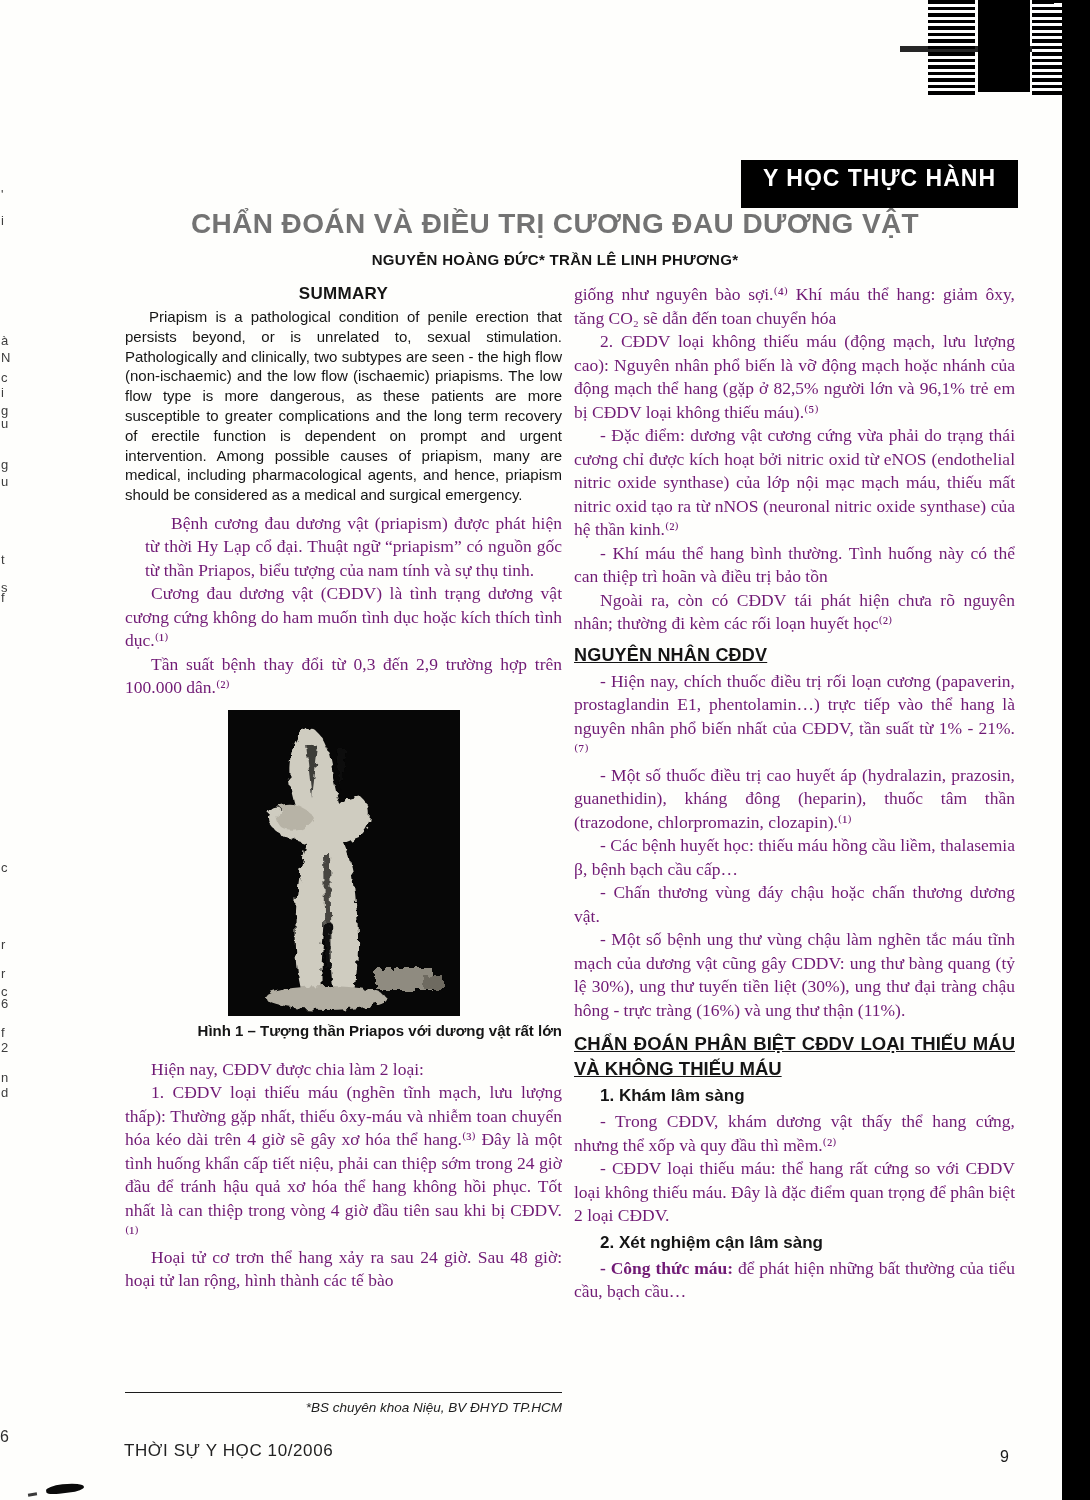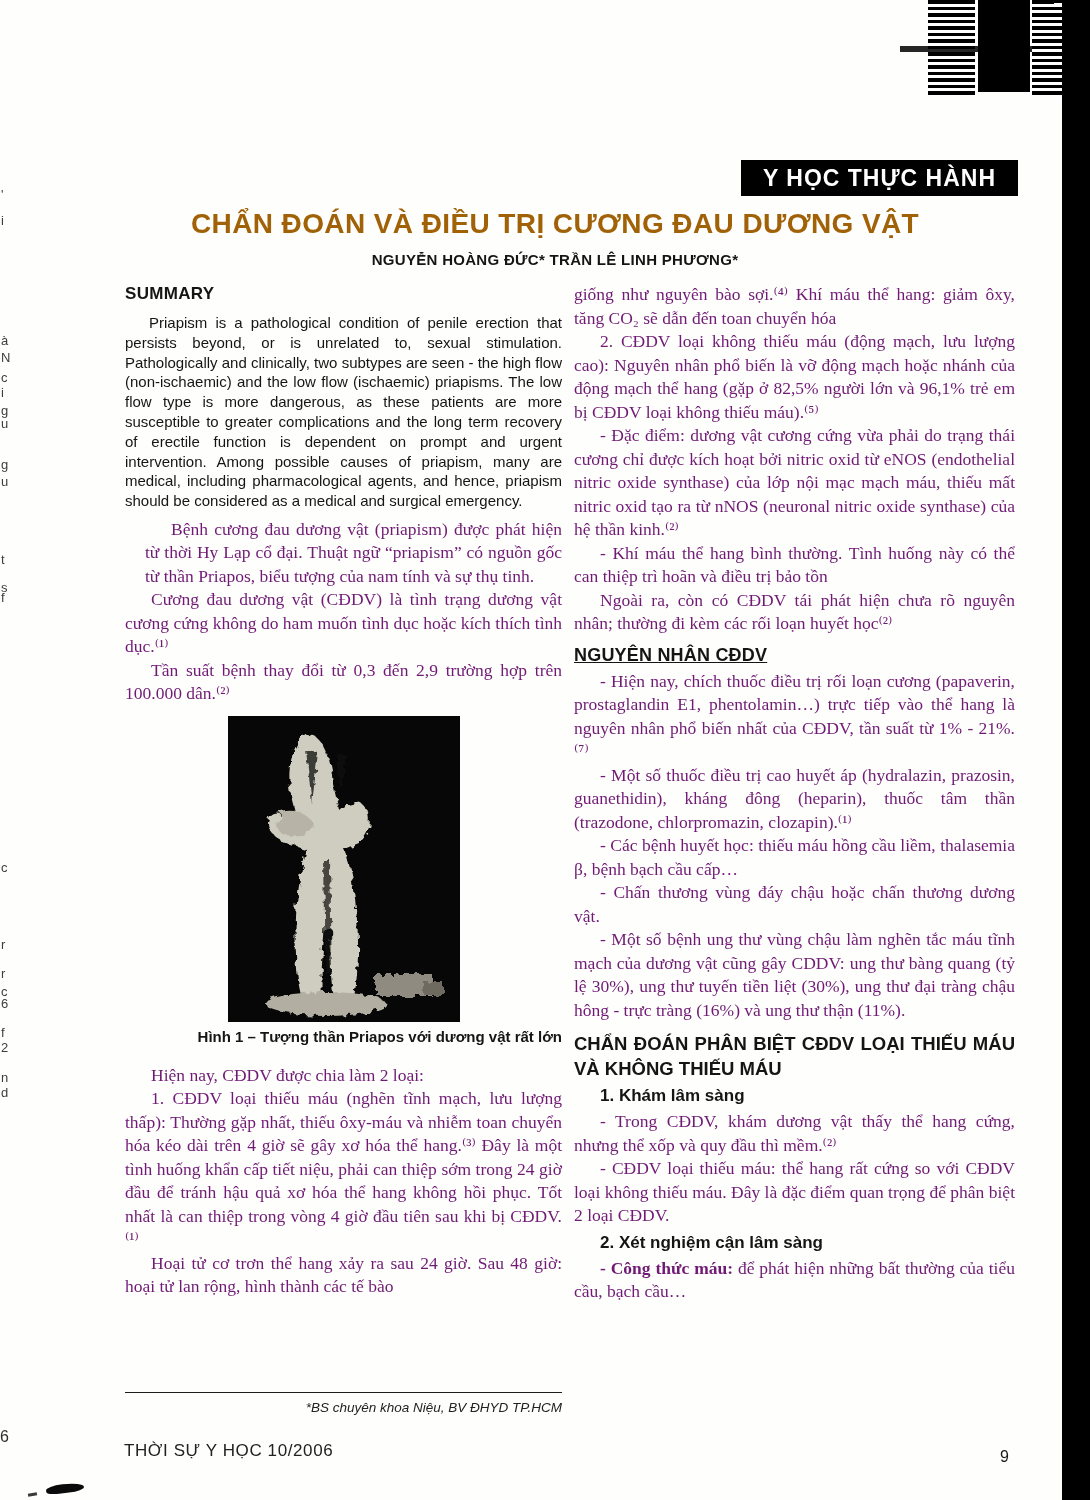--- a/index.html
+++ b/index.html
@@ -10,50 +10,50 @@
   .art-stripes { position:absolute; background:repeating-linear-gradient(180deg,#000 0 3.5px,#fff 3.5px 6.5px); }
   .art-solid   { position:absolute; background:#000; }
   .pen-mark { position:absolute; left:46px; top:1484px; width:38px; height:9px;
               background:#0a0a0a; border-radius:60% 75% 55% 45%; transform:rotate(-7deg); }
   .pen-dot  { position:absolute; left:28px; top:1493px; width:9px; height:3px;
               background:#3a3a3a; transform:rotate(-10deg); }
   .edge-col span { position:absolute; left:1px; font:13px/14px "Liberation Sans","DejaVu Sans",sans-serif; color:#3d3d3d; }
   .edge-pagenum { position:absolute; left:0px; top:1428px; font:16px/18px "Liberation Sans","DejaVu Sans",sans-serif; color:#2e2e2e; }
 
   
-  .badge { position:absolute; left:741px; top:160px; width:277px; height:36px; background:#000;
+  .badge { position:absolute; left:741px; top:160px; width:277px; height:48px; background:#000;
            color:#fff; font:bold 23px/36px "Liberation Sans","DejaVu Sans",sans-serif;
            text-align:center; letter-spacing:1px; }
   .title { position:absolute; left:90px; top:206px; width:930px; text-align:center;
-           font:bold 28px/36px "Liberation Sans","DejaVu Sans",sans-serif; letter-spacing:0.4px; color:#a16207; }
+           font:bold 28px/36px "Liberation Sans","DejaVu Sans",sans-serif; letter-spacing:0.4px; color:#737373; }
   .authors { position:absolute; left:90px; top:250px; width:930px; text-align:center;
            font:bold 15px/20px "Liberation Sans","DejaVu Sans",sans-serif; letter-spacing:0.3px; }
 
   
   .col { position:absolute; top:283px; }
   .col-left  { left:125px; width:437px; }
   .col-right { left:574px; width:441px; }
 
-  .summary-heading { margin:0 0 8px; font:bold 17px/22px "Liberation Sans","DejaVu Sans",sans-serif; letter-spacing:0.3px; }
+  .summary-heading { margin:0 0 2px; font:bold 17px/22px "Liberation Sans","DejaVu Sans",sans-serif; letter-spacing:0.3px;text-align:center; }
   .summary-title   { margin:0; text-align:center; font:15px/20px "Liberation Sans","DejaVu Sans",sans-serif; }
   .summary-body    { margin:0; text-align:justify; text-indent:24px;
                      font:15px/19.8px "Liberation Sans","DejaVu Sans",sans-serif; }
 
   p.b { margin:0; text-align:justify; text-indent:26px;
         font:17.5px/23.5px "Liberation Serif","DejaVu Serif",serif; color:#701a75; }
   p.b.cont { text-indent:0; }
   p.b.first { margin-top:7px;margin-left:20px; }
 
   .figure { width:232px; margin:10px auto 0; }
   .figure svg { display:block; width:232px; height:306px; }
   .fig-caption { margin:5px 0 18px; text-align:right;
                  font:bold 15px/19px "Liberation Sans","DejaVu Sans",sans-serif; }
 
   .h1  { margin:7px 0 3px; font:bold 18px/24px "Liberation Sans","DejaVu Sans",sans-serif; letter-spacing:0.2px;text-decoration:underline; }
-  .h2  { margin:9px 0 3px; text-align:justify; font:bold 18.5px/25px "Liberation Sans","DejaVu Sans",sans-serif; }
+  .h2  { margin:9px 0 3px; text-align:justify; font:bold 18.5px/25px "Liberation Sans","DejaVu Sans",sans-serif;text-decoration:underline; }
   .sub { margin:3px 0 2px; padding-left:26px; font:bold 17px/24px "Liberation Sans","DejaVu Sans",sans-serif; }
   .lead { font-weight:bold; }
 
   
   .footnote-block { position:absolute; left:125px; top:1392px; width:437px;
                     border-top:1.5px solid #1c1c1c; padding-top:6px;
                     font:italic 13.5px/17px "Liberation Sans","DejaVu Sans",sans-serif; color:#222;text-align:right; }
   .journal-footer { position:absolute; left:124px; top:1440px;
                     font:17px/22px "Liberation Sans","DejaVu Sans",sans-serif; letter-spacing:0.6px; color:#222; }
   .page-number { position:absolute; left:1000px; top:1447px;

